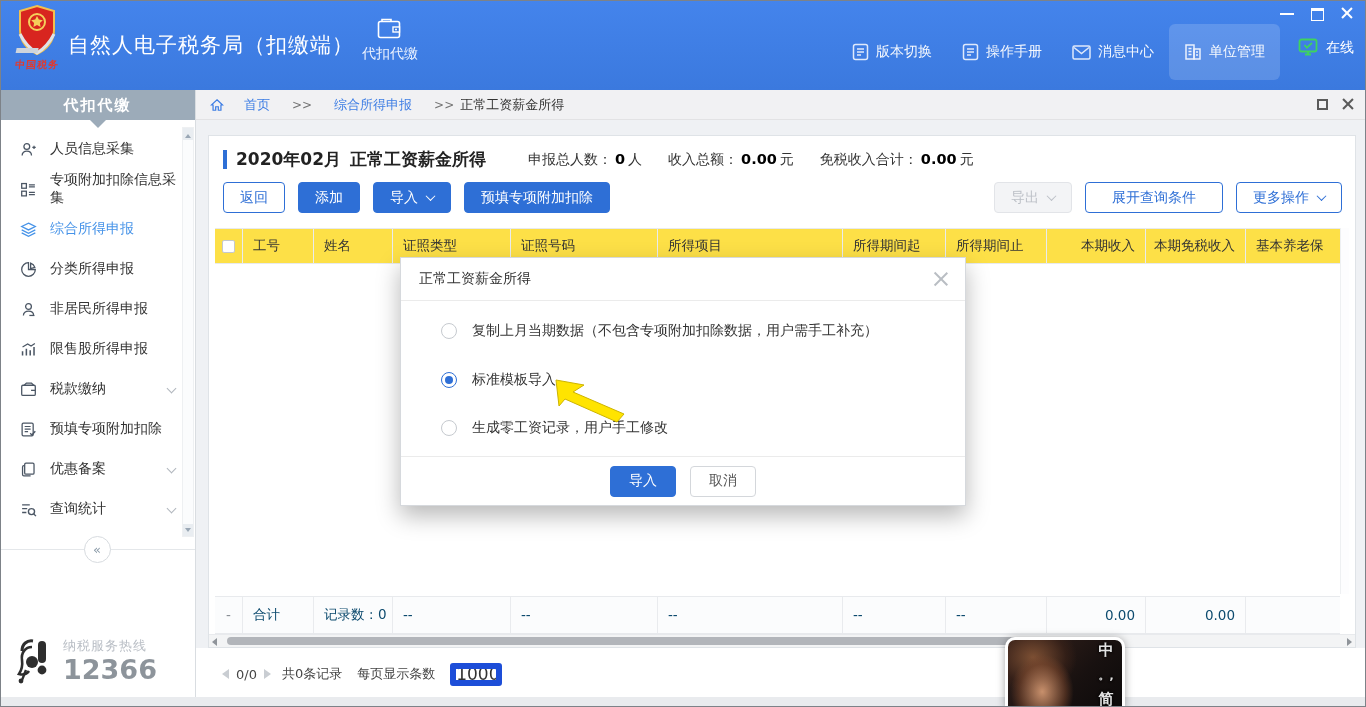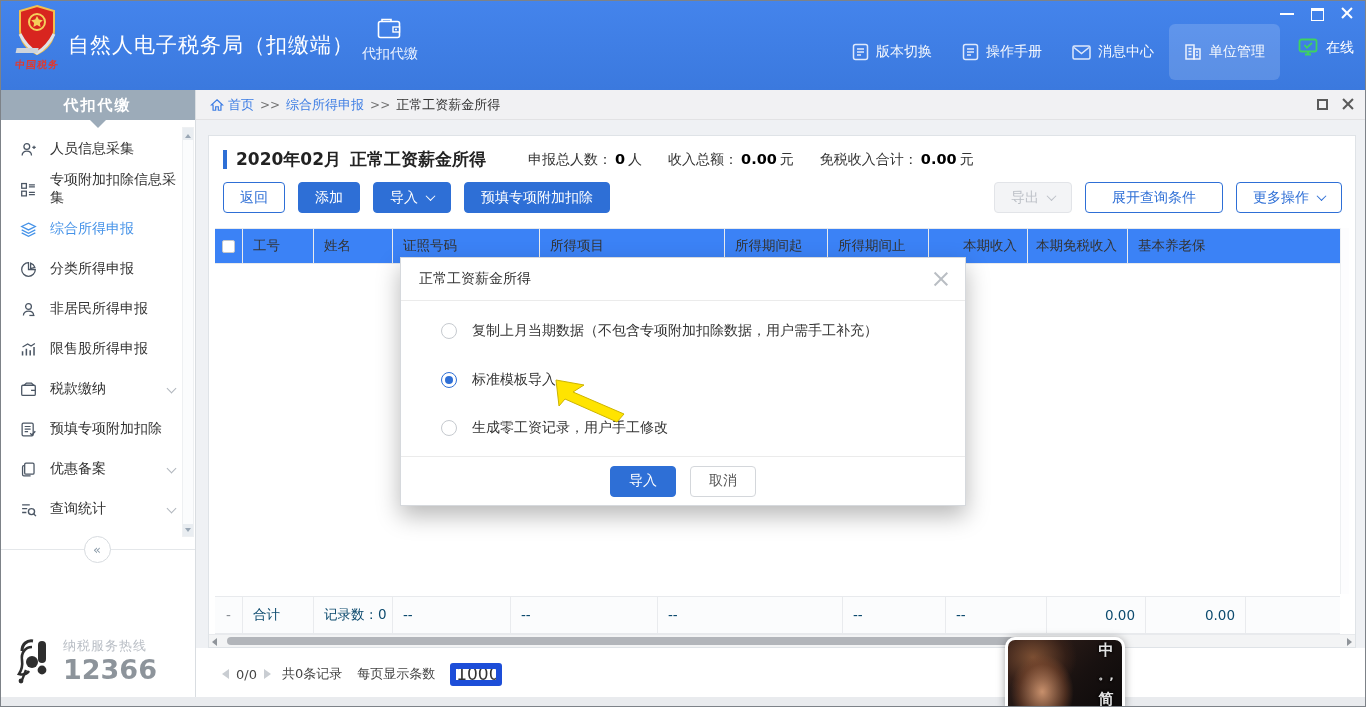--- a/index.html
+++ b/index.html
@@ -44,21 +44,21 @@
   .ss-btn.down::after { top:4px; border-top:4px solid #9aa7b5; }
   .collapse-row { position:absolute; left:0; right:0; top:446px; height:26px; }
   .collapse-row::before { content:""; position:absolute; left:0; right:0; top:13px; border-top:1px solid #e4e7ea; }
   .collapse-btn { position:absolute; left:50%; margin-left:-14px; top:0; width:27px; height:27px; border-radius:50%; background:#fff; border:1px solid #d7dbdf; color:#8a9aa8; font-size:13px; text-align:center; line-height:25px; cursor:pointer; z-index:2; }
   .hotline { position:absolute; left:14px; bottom:12px; display:flex; align-items:center; gap:9px; }
   .hotline-texts .hl-label { font-size:13px; color:#b9bec5; letter-spacing:1px; }
   .hotline-texts .hl-number { font-size:27px; font-weight:bold; color:#8d949b; line-height:1.1; }
 
   
   .breadcrumb { position:absolute; left:196px; top:90px; right:0; height:30px; background:#f1f1f3; border-bottom:1px solid #e2e2e4; display:flex; align-items:center; padding-left:14px; font-size:13px; z-index:4; }
-  .bc-link { color:#3d7de4; margin:0 4px; cursor:pointer; }
+  .bc-link { color:#3d7de4; margin:0 20px; cursor:pointer; }
   .bc-sep { color:#737373; margin:0 2px; font-size:12px; }
   .bc-current { color:#333; margin-left:4px; }
   .bc-controls { position:absolute; right:12px; top:8px; display:flex; gap:14px; align-items:center; }
   .bc-max { width:11px; height:11px; border:2px solid #5a5a5a; cursor:pointer; }
   .bc-close { width:12px; height:12px; position:relative; cursor:pointer; }
   .bc-close::before,.bc-close::after { content:""; position:absolute; left:5px; top:-1px; width:2px; height:14px; background:#5a5a5a; }
   .bc-close::before { transform:rotate(45deg);} .bc-close::after { transform:rotate(-45deg);}
 
   
   .content-band { position:absolute; left:196px; top:120px; right:0; height:528px; background:#eff1f4; }
@@ -74,21 +74,21 @@
 
   .toolbar { position:absolute; left:14px; right:13px; top:46px; height:32px; }
   .tb-left { display:flex; gap:13px; }
   .tb-right { position:absolute; right:0; top:0; display:flex; gap:13px; }
   .btn { height:31px; border-radius:4px; font-size:14px; padding:0 16px; display:inline-flex; align-items:center; cursor:pointer; font-family:inherit; }
   .btn-primary { background:#2e6fd6; color:#fff; border:1px solid #2e6fd6; }
   .btn-outline { background:#fff; color:#2e6fd6; border:1px solid #2e6fd6; }
   .btn-disabled { background:#f3f4f6; color:#bcc0c7; border:1px solid #e2e4e8; cursor:default; }
   .chev { display:inline-block; width:7px; height:7px; border-right:1.6px solid currentColor; border-bottom:1.6px solid currentColor; transform:rotate(45deg) translate(-1px,-1px); margin-left:9px; }
 
-  .thead { position:absolute; left:6px; right:15px; top:92px; height:36px; display:flex; background:#3b82f6; border-top:1px solid #e8eaed; border-bottom:1px solid #e8eaed; font-size:13.5px; color:#333; }
+  .thead { position:absolute; left:6px; right:15px; top:92px; height:36px; display:flex; background:#fde047; border-top:1px solid #e8eaed; border-bottom:1px solid #e8eaed; font-size:13.5px; color:#333; }
   .cell { display:flex; align-items:center; padding:0 10px; border-right:1px solid #e9ebee; overflow:hidden; white-space:nowrap; }
   .cell.num { justify-content:flex-end; }
   .c0{width:28px; justify-content:center; padding:0;} .c1{width:71px;} .c2{width:79px;} .c3{width:118px;} .c4{width:147px;}
   .c5{width:185px;} .c6{width:103px;} .c7{width:101px;} .c8{width:99px;} .c9{width:100px;} .c10{flex:1; border-right:none;}
   .checkbox { width:13px; height:13px; border:1px solid #c4c8cd; border-radius:2px; background:#fff; cursor:pointer; }
   .vscroll { position:absolute; right:6px; top:92px; width:9px; bottom:53px; background:#fdfdfe; border-left:1px solid #eef0f2; }
 
   .summary { position:absolute; left:6px; right:15px; top:460px; height:38px; display:flex; background:#fbfcfd; border-top:1px solid #e8eaed; border-bottom:1px solid #e8eaed; font-size:13.5px; color:#333; }
   .summary .cell { color:#0c4a6e; }
 
@@ -371,20 +371,21 @@
         </button>
     </div>
   </div>
 
   <div class="thead">
     <div class="cell c0">
         <span class="checkbox"></span>
       </div>
     <div class="cell c1">工号</div>
     <div class="cell c2">姓名</div>
+    <div class="cell c3">证照类型</div>
     <div class="cell c4">证照号码</div>
     <div class="cell c5">所得项目</div>
     <div class="cell c6">所得期间起</div>
     <div class="cell c7">所得期间止</div>
     <div class="cell c8 num">本期收入</div>
     <div class="cell c9 num">本期免税收入</div>
     <div class="cell c10">基本养老保</div>
   </div>
 
   <div class="vscroll"></div>

